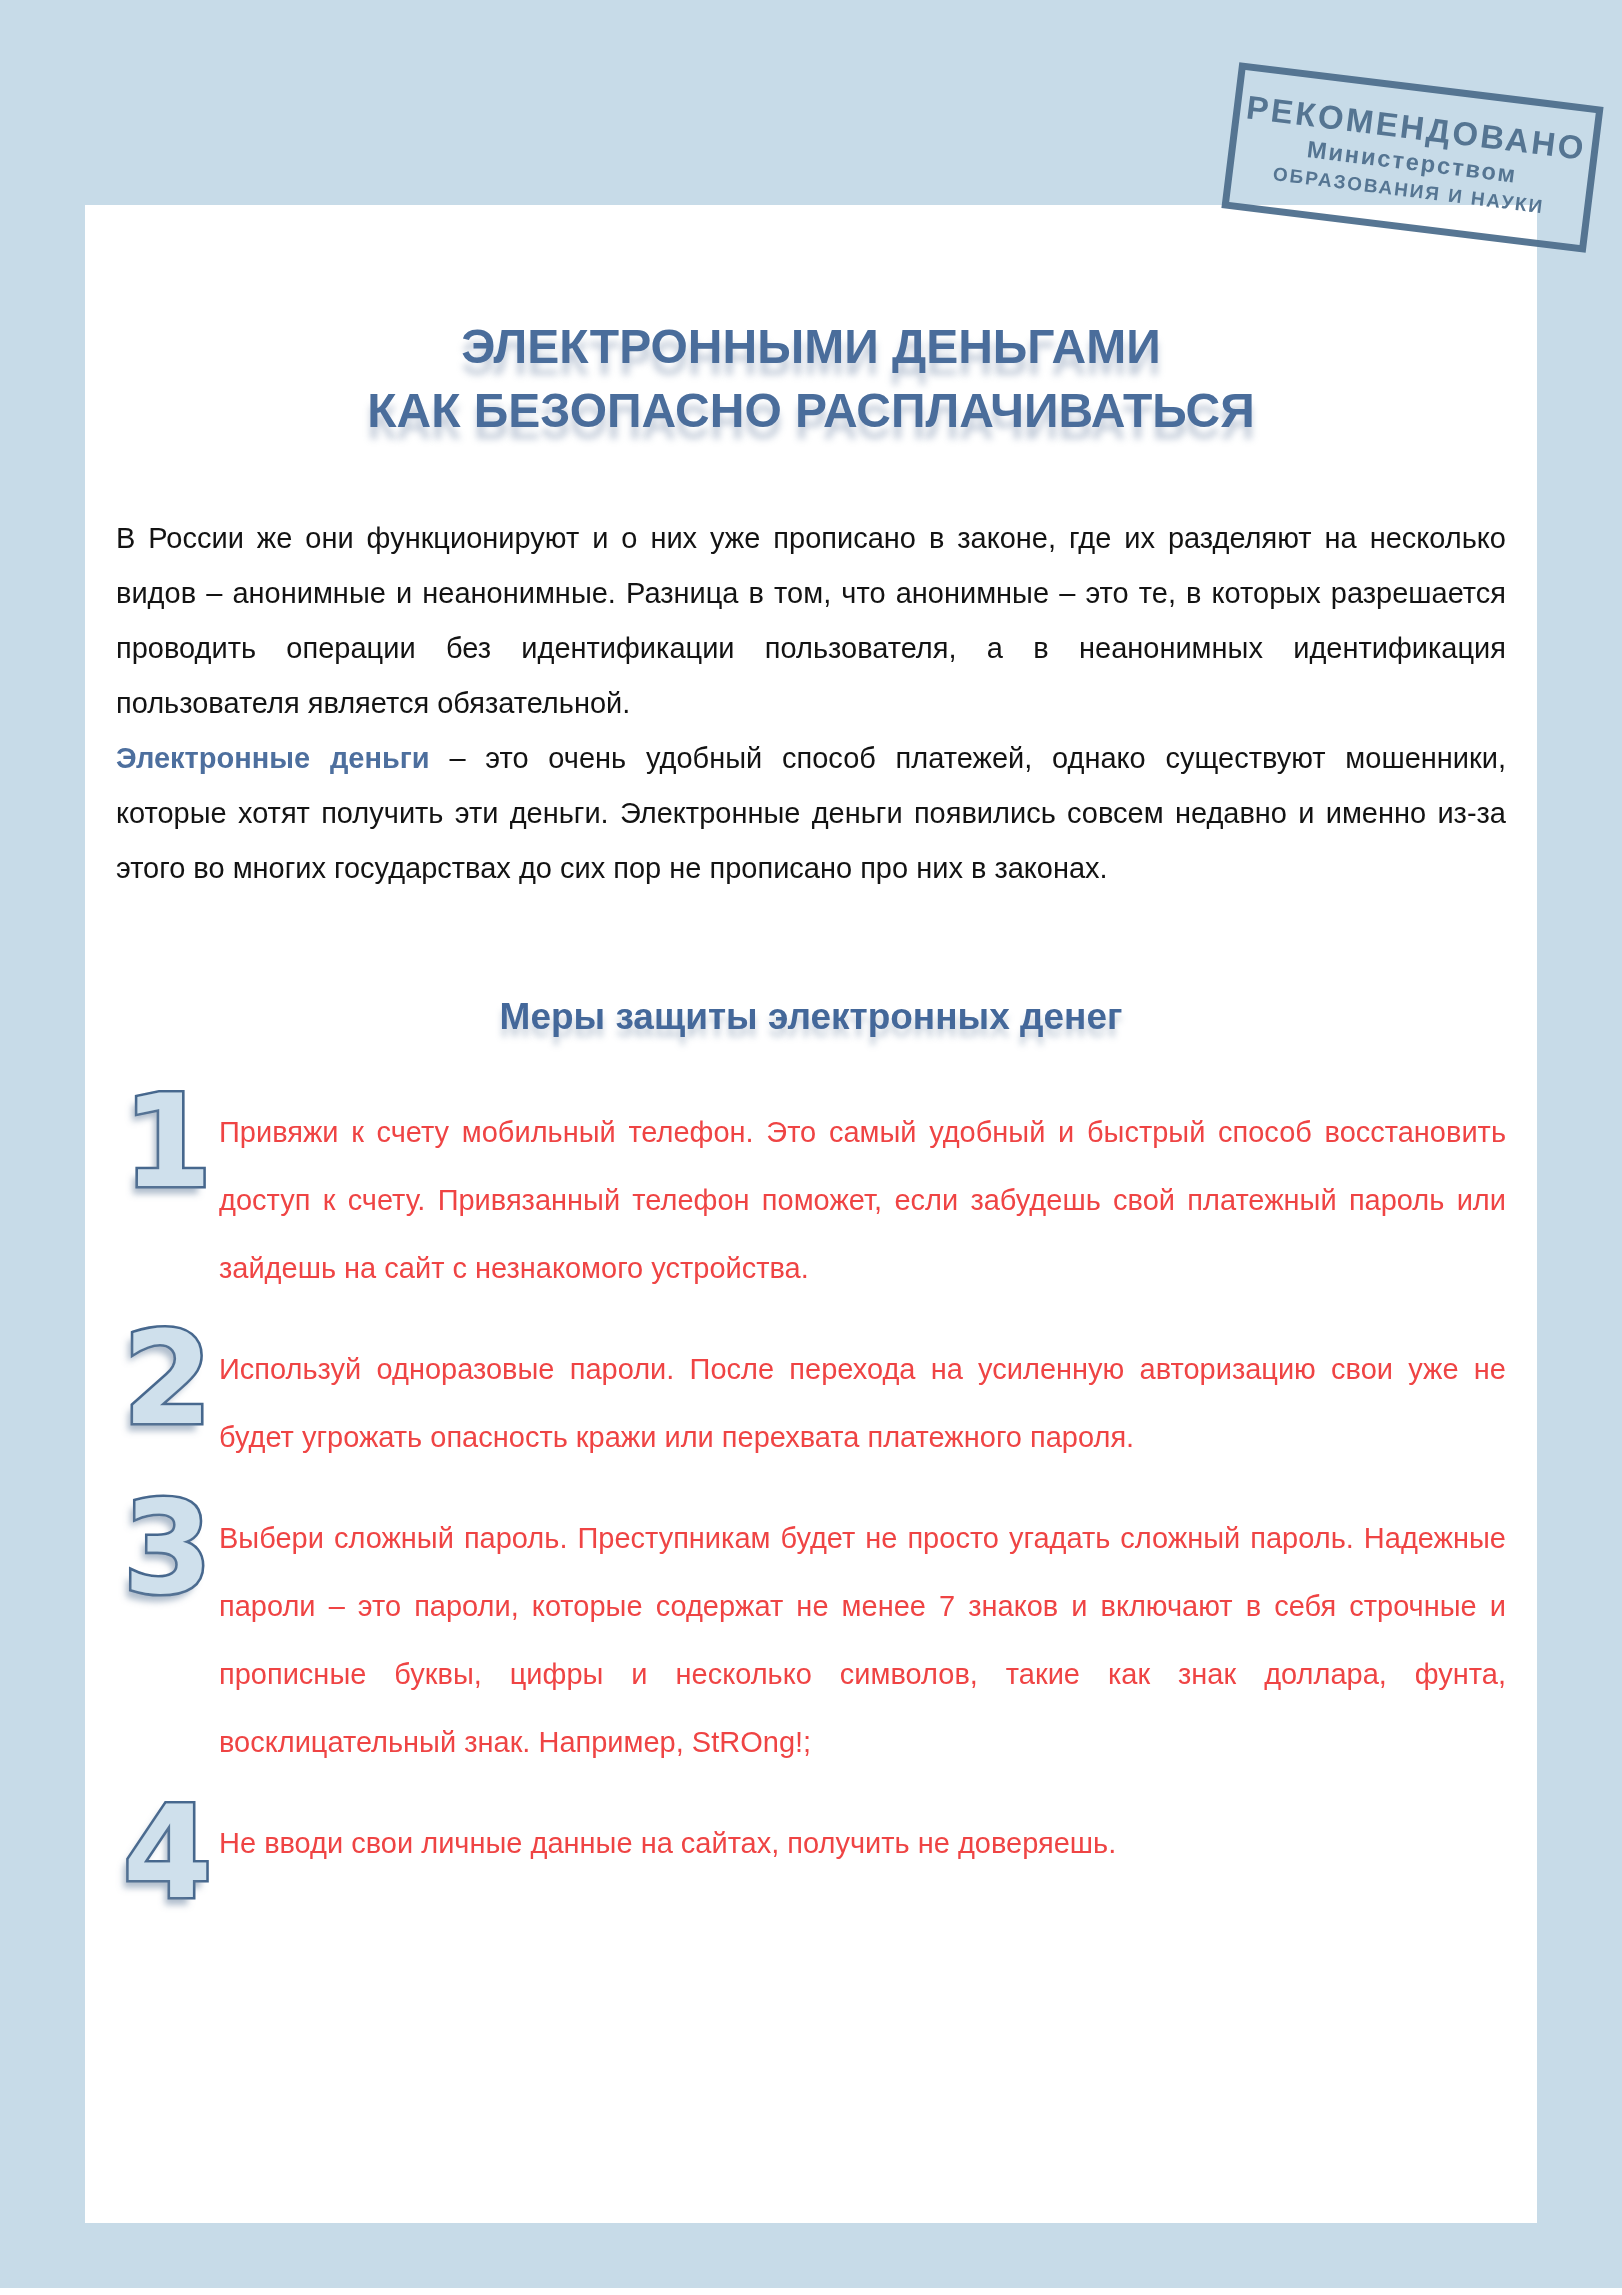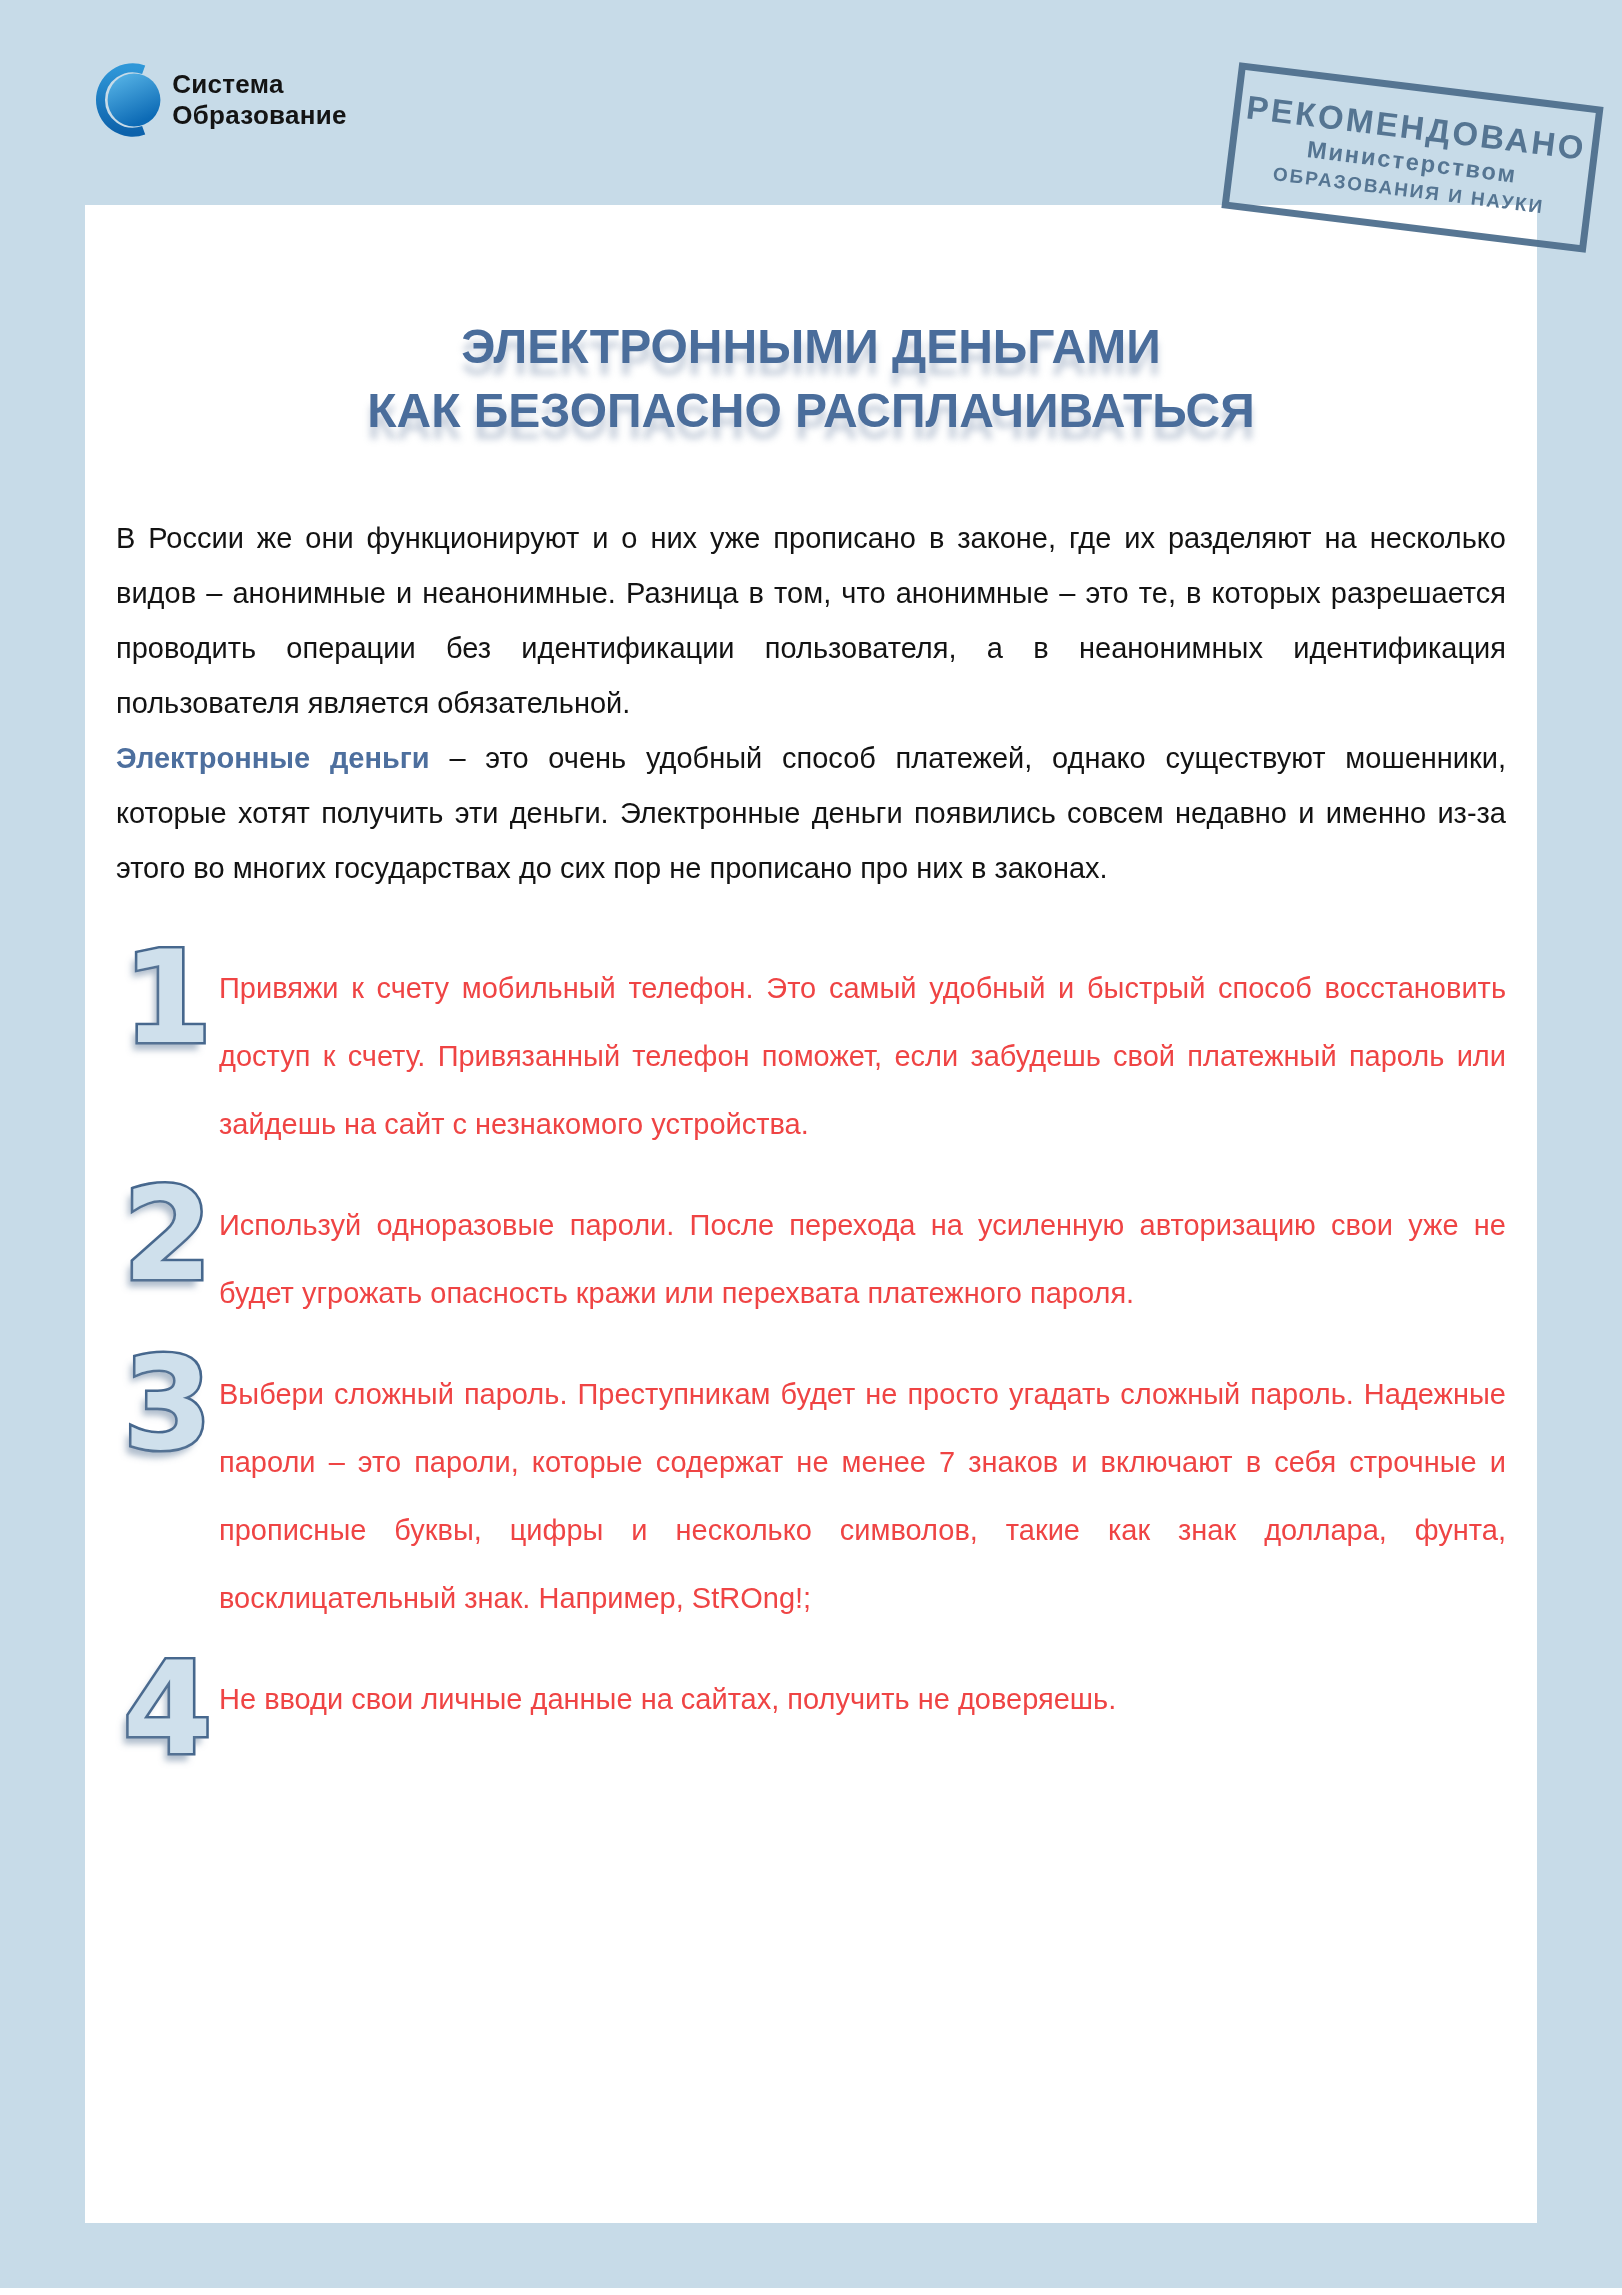--- a/index.html
+++ b/index.html
@@ -114,54 +114,35 @@
     font-size:29px;line-height:68px;
     color:#ef4444;
     text-align:justify;
   }
 </style>
 </head>
 <body>
 
 <div class="page">
 
-  <div class="logo">
-    <svg width="76" height="84" viewBox="0 0 118 126" aria-hidden="true">
-      <defs>
-        <linearGradient id="ballg" x1="0" y1="0" x2="0.45" y2="1">
-          <stop offset="0" stop-color="#5cb9ea"></stop>
-          <stop offset="1" stop-color="#0c6ab5"></stop>
-        </linearGradient>
-        <linearGradient id="arcg" x1="0" y1="0" x2="0" y2="1">
-          <stop offset="0" stop-color="#2f97d8"></stop>
-          <stop offset="1" stop-color="#0d62ab"></stop>
-        </linearGradient>
-      </defs>
-      <path d="M 88 16 A 50 50 0 1 0 88 110" fill="none" stroke="url(#arcg)" stroke-width="14"></path>
-      <circle cx="73" cy="63" r="41" fill="url(#ballg)"></circle>
-    </svg>
-    <div class="logo-text">
-      <span>Система</span>
-      <span>Образование</span>
-    </div>
-  </div>
 
   <main class="card">
 
     <h1 class="title">
       <span>ЭЛЕКТРОННЫМИ ДЕНЬГАМИ</span>
       <span>КАК БЕЗОПАСНО РАСПЛАЧИВАТЬСЯ</span>
     </h1>
 
 
     <div class="intro">
       <p>В России же они функционируют и о них уже прописано в законе, где их разделяют на несколько видов – анонимные и неанонимные. Разница в том, что анонимные – это те, в которых разрешается проводить операции без идентификации пользователя, а в неанонимных идентификация пользователя является обязательной.</p>
       <p><strong class="lead">Электронные деньги</strong><span> – это очень удобный способ платежей, однако существуют мошенники, которые хотят получить эти деньги. Электронные деньги появились совсем недавно и именно из-за этого во многих государствах до сих пор не прописано про них в законах.</span></p>
     </div>
 
+    <h2 class="section-heading">Меры защиты электронных денег</h2>
 
     <ol class="measures">
       <li class="measure">
         <span class="measure-number">1</span>
         <span class="measure-text">Привяжи к счету мобильный телефон. Это самый удобный и быстрый способ восстановить доступ к счету. Привязанный телефон поможет, если забудешь свой платежный пароль или зайдешь на сайт с незнакомого устройства.</span>
       </li>
       <li class="measure">
         <span class="measure-number">2</span>
         <span class="measure-text">Используй одноразовые пароли. После перехода на усиленную авторизацию свои уже не будет угрожать опасность кражи или перехвата платежного пароля.</span>
       </li>

